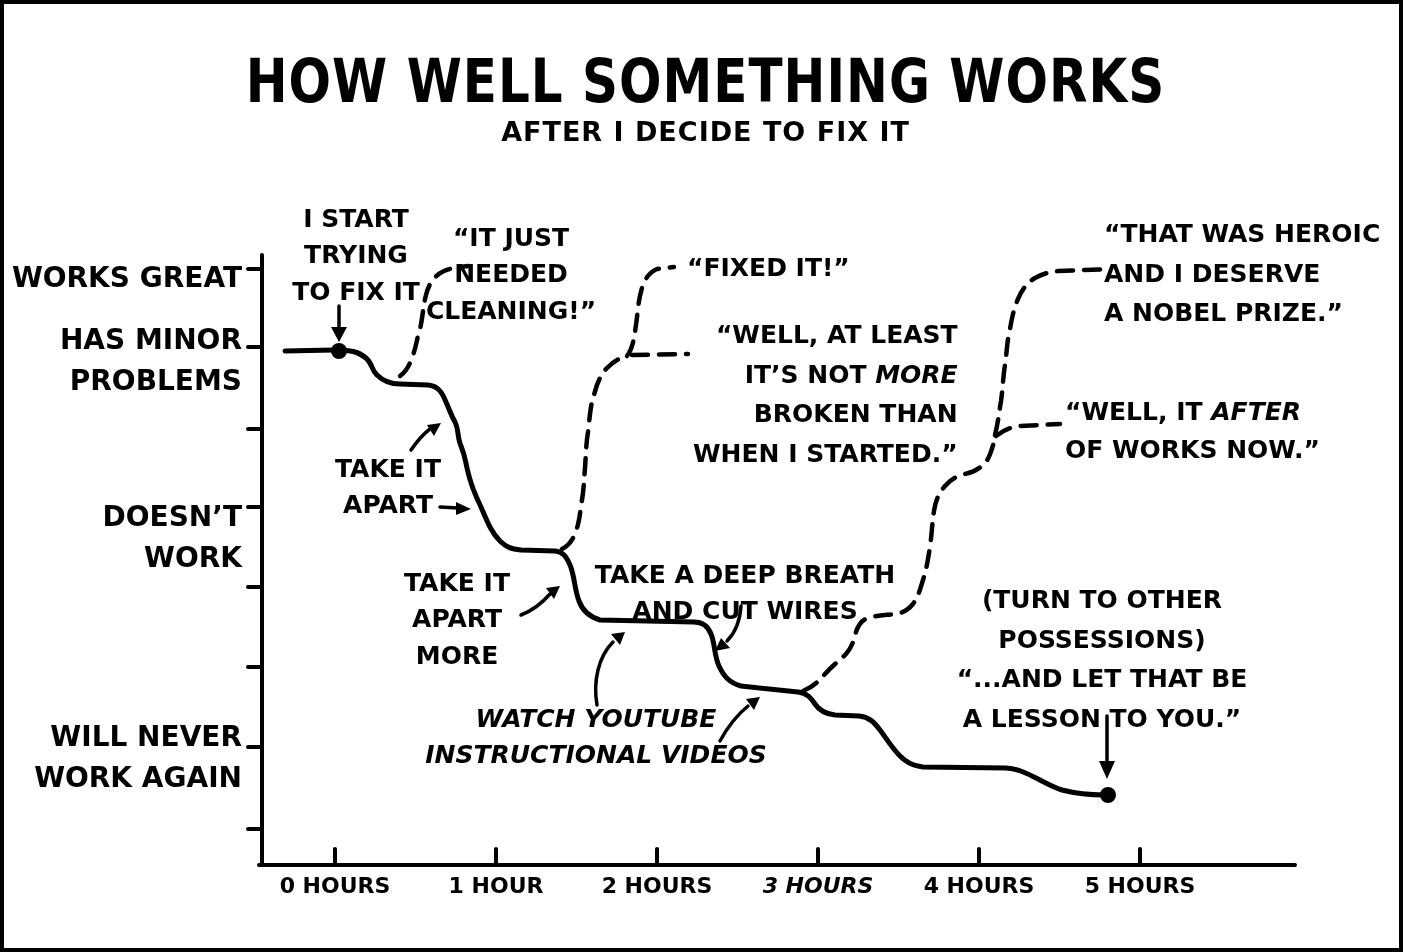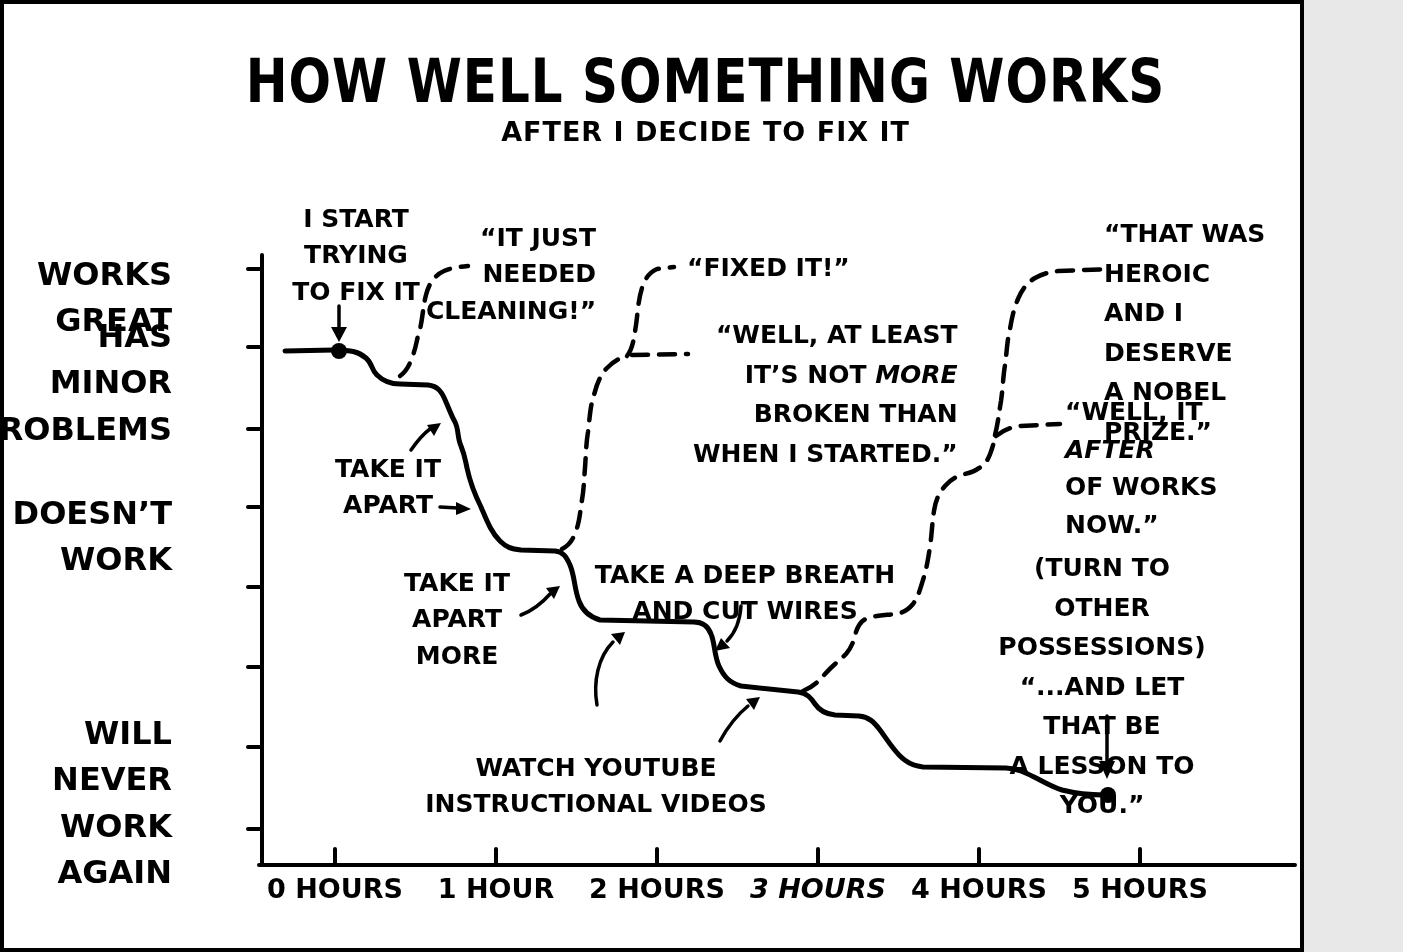--- a/index.html
+++ b/index.html
@@ -1,39 +1,39 @@
 <!DOCTYPE html>
 <html><head>
 <meta charset="utf-8">
 <style>
   * { margin: 0; padding: 0; box-sizing: border-box; }
   html, body { background: #e8e8e8; }
   .canvas {
     position: relative;
-    width: 1304px;
+    width: 1403px;
     height: 952px;
     background: #ffffff;
     border: 4px solid #000000;
     overflow: hidden;
     font-family: "DejaVu Sans", "Liberation Sans", sans-serif;
     color: #000000;
   }
   svg.plot { position: absolute; left: 0; top: 0; }
   .txt { position: absolute; white-space: pre-line; font-weight: bold; color: #000; }
   .title {
     left: 0; top: 42px; width: 1403px;
     text-align: center; font-size: 50px; letter-spacing: 1px;
     transform: scaleY(1.22); transform-origin: 50% 0;
   }
   .subtitle {
     left: 0; top: 112px; width: 1403px;
     text-align: center; font-size: 27px; letter-spacing: 1px;
   }
-  .ylab { font-size: 32px; text-align: right; right: 1128px; line-height: 1.45; }
-  .xlab { font-size: 27px; text-align: center; width: 170px; top: 869px; }
+  .ylab { font-size: 28px; text-align: right; right: 1157px; line-height: 1.45; margin-top: 7px; }
+  .xlab { font-size: 22px; text-align: center; width: 170px; top: 869px; }
   .ann { font-size: 25px; line-height: 1.45; }
   .ctr { transform: translateX(-50%); text-align: center; }
   .lh40 { line-height: 1.58; }
   .ann em { font-style: italic; }
 </style>
 </head>
 <body>
 
 <div class="canvas">
 
@@ -127,45 +127,45 @@
   <div class="txt xlab" style="left:246px;">0 HOURS</div>
   <div class="txt xlab" style="left:407px;">1 HOUR</div>
   <div class="txt xlab" style="left:568px;">2 HOURS</div>
   <div class="txt xlab" style="left:729px;font-style:italic;">3 HOURS</div>
   <div class="txt xlab" style="left:890px;">4 HOURS</div>
   <div class="txt xlab" style="left:1051px;">5 HOURS</div>
 
   <div class="txt ann ctr" style="left:352px; top:197px;">I START
 TRYING
 TO FIX IT</div>
-  <div class="txt ann ctr" style="left:507px; top:216px;text-align:right;">“IT JUST
+  <div class="txt ann ctr" style="left:507px; top:216px;">“IT JUST
 NEEDED
 CLEANING!”</div>
   <div class="txt ann" style="left:683px; top:246px;">“FIXED IT!”</div>
 
   <div class="txt ann lh40" style="left:689px; top:311px;text-align:right;"><span>“WELL, AT LEAST
 IT’S NOT </span><em>MORE</em><span>
 BROKEN THAN
 WHEN I STARTED.”</span></div>
 
   <div class="txt ann ctr" style="left:384px; top:447px;">TAKE IT
 APART</div>
   <div class="txt ann ctr" style="left:453px; top:561px;">TAKE IT
 APART
 MORE</div>
   <div class="txt ann ctr" style="left:741px; top:527px;margin-top:26px;">TAKE A DEEP BREATH
 AND CUT WIRES</div>
-  <div class="txt ann ctr" style="left:592px; top:746px;">WATCH YOUTUBE
+  <div class="txt ann ctr" style="left:592px; top:697px;font-style:italic;">WATCH YOUTUBE
 INSTRUCTIONAL VIDEOS</div>
 
   <div class="txt ann lh40" style="left:1100px; top:210px;">“THAT WAS HEROIC
 AND I DESERVE
 A NOBEL PRIZE.”</div>
 
   <div class="txt ann" style="left:1061px; top:389px; line-height:1.5;"><span>“WELL, IT </span><em>AFTER</em><span>
 OF WORKS NOW.”</span></div>
 
-  <div class="txt ann ctr lh40" style="left:1098px; top:544px;">(TURN TO OTHER
+  <div class="txt ann ctr lh40" style="left:1098px; top:576px;">(TURN TO OTHER
 POSSESSIONS)
 “...AND LET THAT BE
 A LESSON TO YOU.”</div>
 
 </div>
 
 </body></html>

